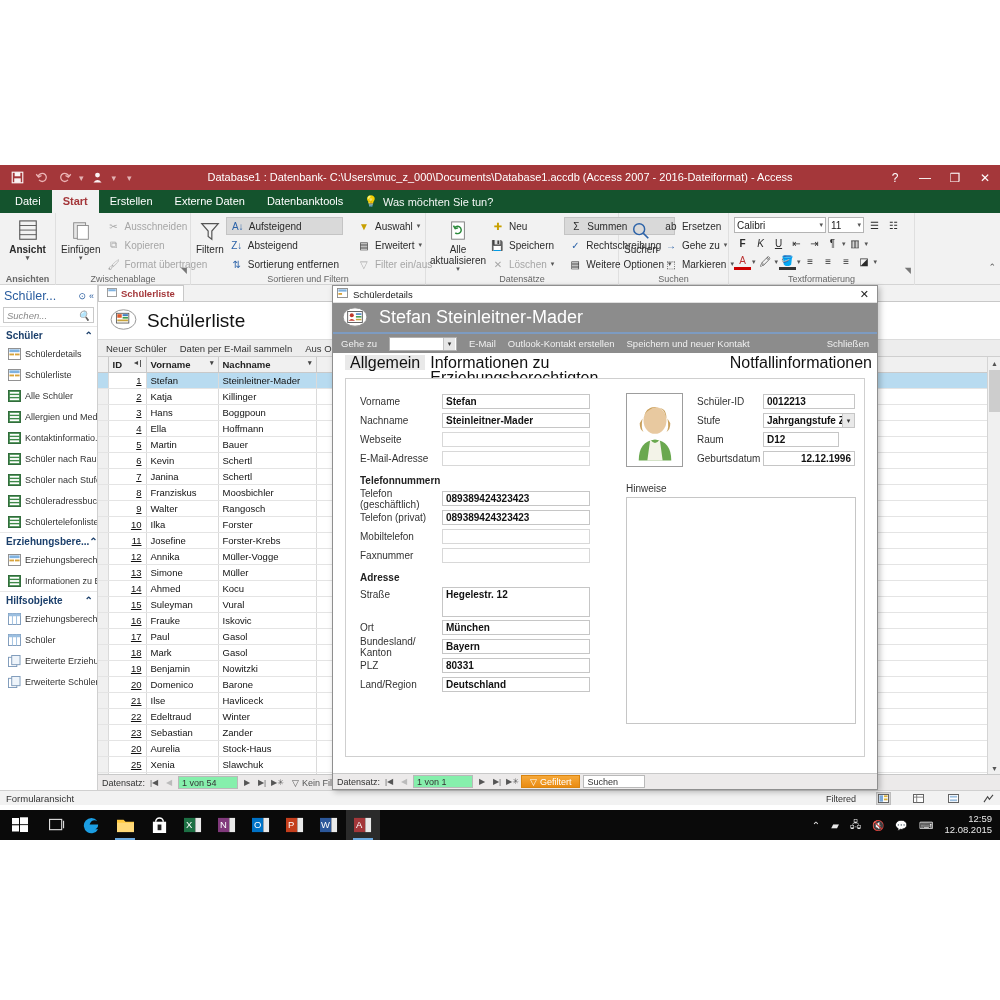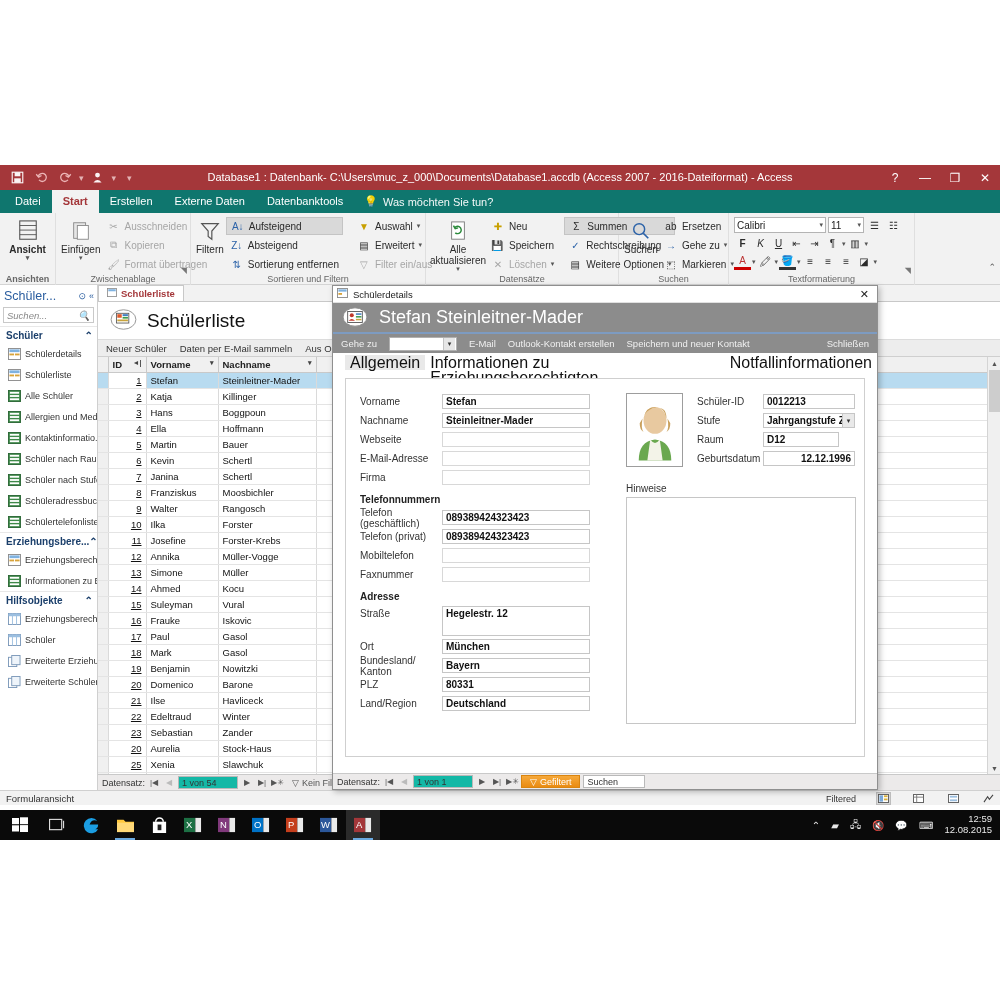--- a/index.html
+++ b/index.html
@@ -37,21 +37,21 @@
   }
   .win-ctrl {
     position:absolute; right:0; top:0; height:25px; display:flex; align-items:center;
   }
   .win-ctrl div {
     width:30px; height:25px; display:flex; align-items:center; justify-content:center;
     color:#fff; font-size:12px;
   }
 
   
-  .tabrow { position:relative; height:23px; background:#0f766e; }
+  .tabrow { position:relative; height:23px; background:#14532d; }
   .tabs { display:flex; align-items:flex-end; height:23px; padding-left:4px; }
   .tab {
     height:23px; line-height:23px; padding:0 11px; color:#fff; font-size:11px;
     white-space:nowrap;
   }
   .tab.active { background:#f2f2f2; color:#a4373a; font-weight:bold; }
   .tellme { color:#fff; font-size:11px; display:flex; align-items:center; gap:5px; padding:0 10px; height:23px; opacity:.95; }
   .bulb { font-size:11px; }
   .user-row {
     position:absolute; right:8px; top:23px; height:19px;
@@ -170,21 +170,21 @@
   tr.selected td { background:#b8dbf0; }
   tr.selected .td-id { background:#fff; }
   .hdr-sort { float:right; font-size:7px; color:#444; }
 
   
   .recbar {
     position:absolute; left:0; right:0; bottom:0; height:16px; background:#eceaea;
     border-top:1px solid #c9c9c9; display:flex; align-items:center; gap:3px;
     padding-left:4px; font-size:9px; color:#333;
   }
-  .recbox { width:60px; height:13px; background:#14b8a6; border:1px solid #b9b9b9; font-size:9px;
+  .recbox { width:60px; height:13px; background:#86efac; border:1px solid #b9b9b9; font-size:9px;
             display:flex; align-items:center; padding-left:3px; }
   .navbtn { width:12px; text-align:center; color:#555; font-size:8px; }
   .navbtn.dim { color:#bbb; }
   .filter-chip { display:flex; align-items:center; gap:3px; padding:0 6px; color:#555; }
 
   
   .statusbar {
     position:absolute; left:0; right:0; bottom:0; height:15px; background:#f2f2f2;
     border-top:1px solid #d0d0d0; display:flex; align-items:center;
     font-size:9.5px; color:#333; padding-left:6px;
@@ -1096,24 +1096,20 @@
           <span class="finput" style="width:148px;">Steinleitner-Mader</span>
         </div>
         <div class="frow">
           <span class="flabel">Webseite</span>
           <span class="finput empty" style="width:148px;"></span>
         </div>
         <div class="frow">
           <span class="flabel">E-Mail-Adresse</span>
           <span class="finput empty" style="width:148px;"></span>
         </div>
-        <div class="frow">
-          <span class="flabel">Firma</span>
-          <span class="finput empty" style="width:148px;"></span>
-        </div>
 
         <div class="sect-title">Telefonnummern</div>
 
         <div class="frow">
           <span class="flabel">Telefon (geschäftlich)</span>
           <span class="finput" style="width:148px;">089389424323423</span>
         </div>
         <div class="frow">
           <span class="flabel">Telefon (privat)</span>
           <span class="finput" style="width:148px;">089389424323423</span>

